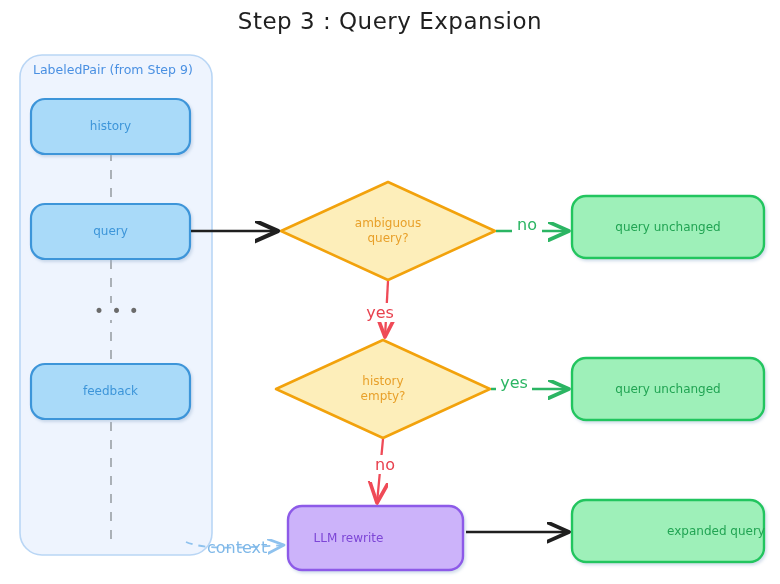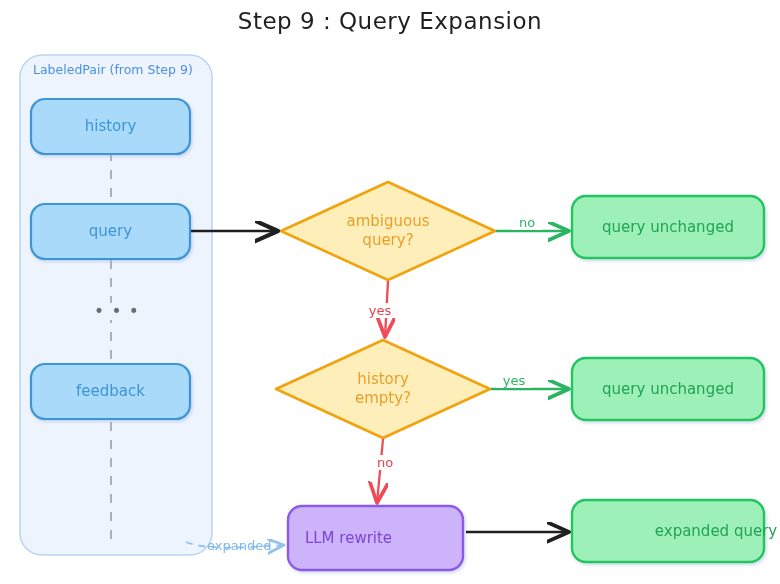--- a/index.html
+++ b/index.html
@@ -35,38 +35,38 @@
     top: 0;
     width: 780px;
     height: 584px;
   }
   .node-label {
     position: absolute;
     display: flex;
     align-items: center;
     justify-content: center;
     text-align: center;
-    font-size: 15px;
+    font-size: 12px;
     line-height: 1.25;
     pointer-events: none;
     font-family: "DejaVu Sans", sans-serif;
   }
   .lbl-blue { color: #3d95d9; }
   .lbl-orange { color: #e8a02a; }
   .lbl-green { color: #21a453; }
   .lbl-purple { color: #7d46d6; }
   .cluster-title {
     position: absolute;
     font-size: 12.5px;
     color: #4a90e2;
     font-family: "DejaVu Sans", sans-serif;
   }
   .edge-label {
     position: absolute;
-    font-size: 13px;
+    font-size: 16px;
     text-align: center;
     font-family: "DejaVu Sans", sans-serif;
     background: #ffffff;
     padding: 0 2px;
   }
   .el-green { color: #2bb563; }
   .el-red { color: #e8414e; }
   .el-blue { color: #7fb8e8; }
   .dots {
     position: absolute;
@@ -76,21 +76,21 @@
     background: #eef4fe;
     line-height: 1;
     font-family: "DejaVu Sans", sans-serif;
   }
 </style>
 </head>
 <body>
 
 <div id="canvas">
 
-  <div class="title">Step 9 : Query Expansion</div>
+  <div class="title">Step 3 : Query Expansion</div>
 
   <svg class="layer" viewBox="0 0 780 584">
     <defs>
       <marker id="arrow-black" markerWidth="11" markerHeight="11" refX="9" refY="4" orient="auto">
         <path d="M0,0 L9,4 L0,8" fill="none" stroke="#1f1f1f" stroke-width="1.6" stroke-linecap="round" stroke-linejoin="round"></path>
       </marker>
       <marker id="arrow-green" markerWidth="11" markerHeight="11" refX="9" refY="4" orient="auto">
         <path d="M0,0 L9,4 L0,8" fill="none" stroke="#2bb563" stroke-width="1.6" stroke-linecap="round" stroke-linejoin="round"></path>
       </marker>
       <marker id="arrow-red" markerWidth="11" markerHeight="11" refX="9" refY="4" orient="auto">
@@ -156,15 +156,15 @@
   <div class="node-label lbl-purple" style="left:272px; top:506px; width:153px; height:64px;">LLM rewrite</div>
 
   <div class="node-label lbl-green" style="left:572px; top:196px; width:192px; height:62px;">query unchanged</div>
   <div class="node-label lbl-green" style="left:572px; top:358px; width:192px; height:62px;">query unchanged</div>
   <div class="node-label lbl-green" style="left:572px; top:500px; width:192px; height:62px;margin-left:48px;">expanded query</div>
 
   <div class="edge-label el-green" style="left:512px; top:215px; width:26px;">no</div>
   <div class="edge-label el-red" style="left:362px; top:303px; width:32px;">yes</div>
   <div class="edge-label el-green" style="left:496px; top:373px; width:32px;">yes</div>
   <div class="edge-label el-red" style="left:370px; top:455px; width:26px;">no</div>
-  <div class="edge-label el-blue" style="left:205px; top:538px; width:56px; background:transparent;">expanded</div>
+  <div class="edge-label el-blue" style="left:205px; top:538px; width:56px; background:transparent;">context</div>
 
 </div>
 
 </body></html>

